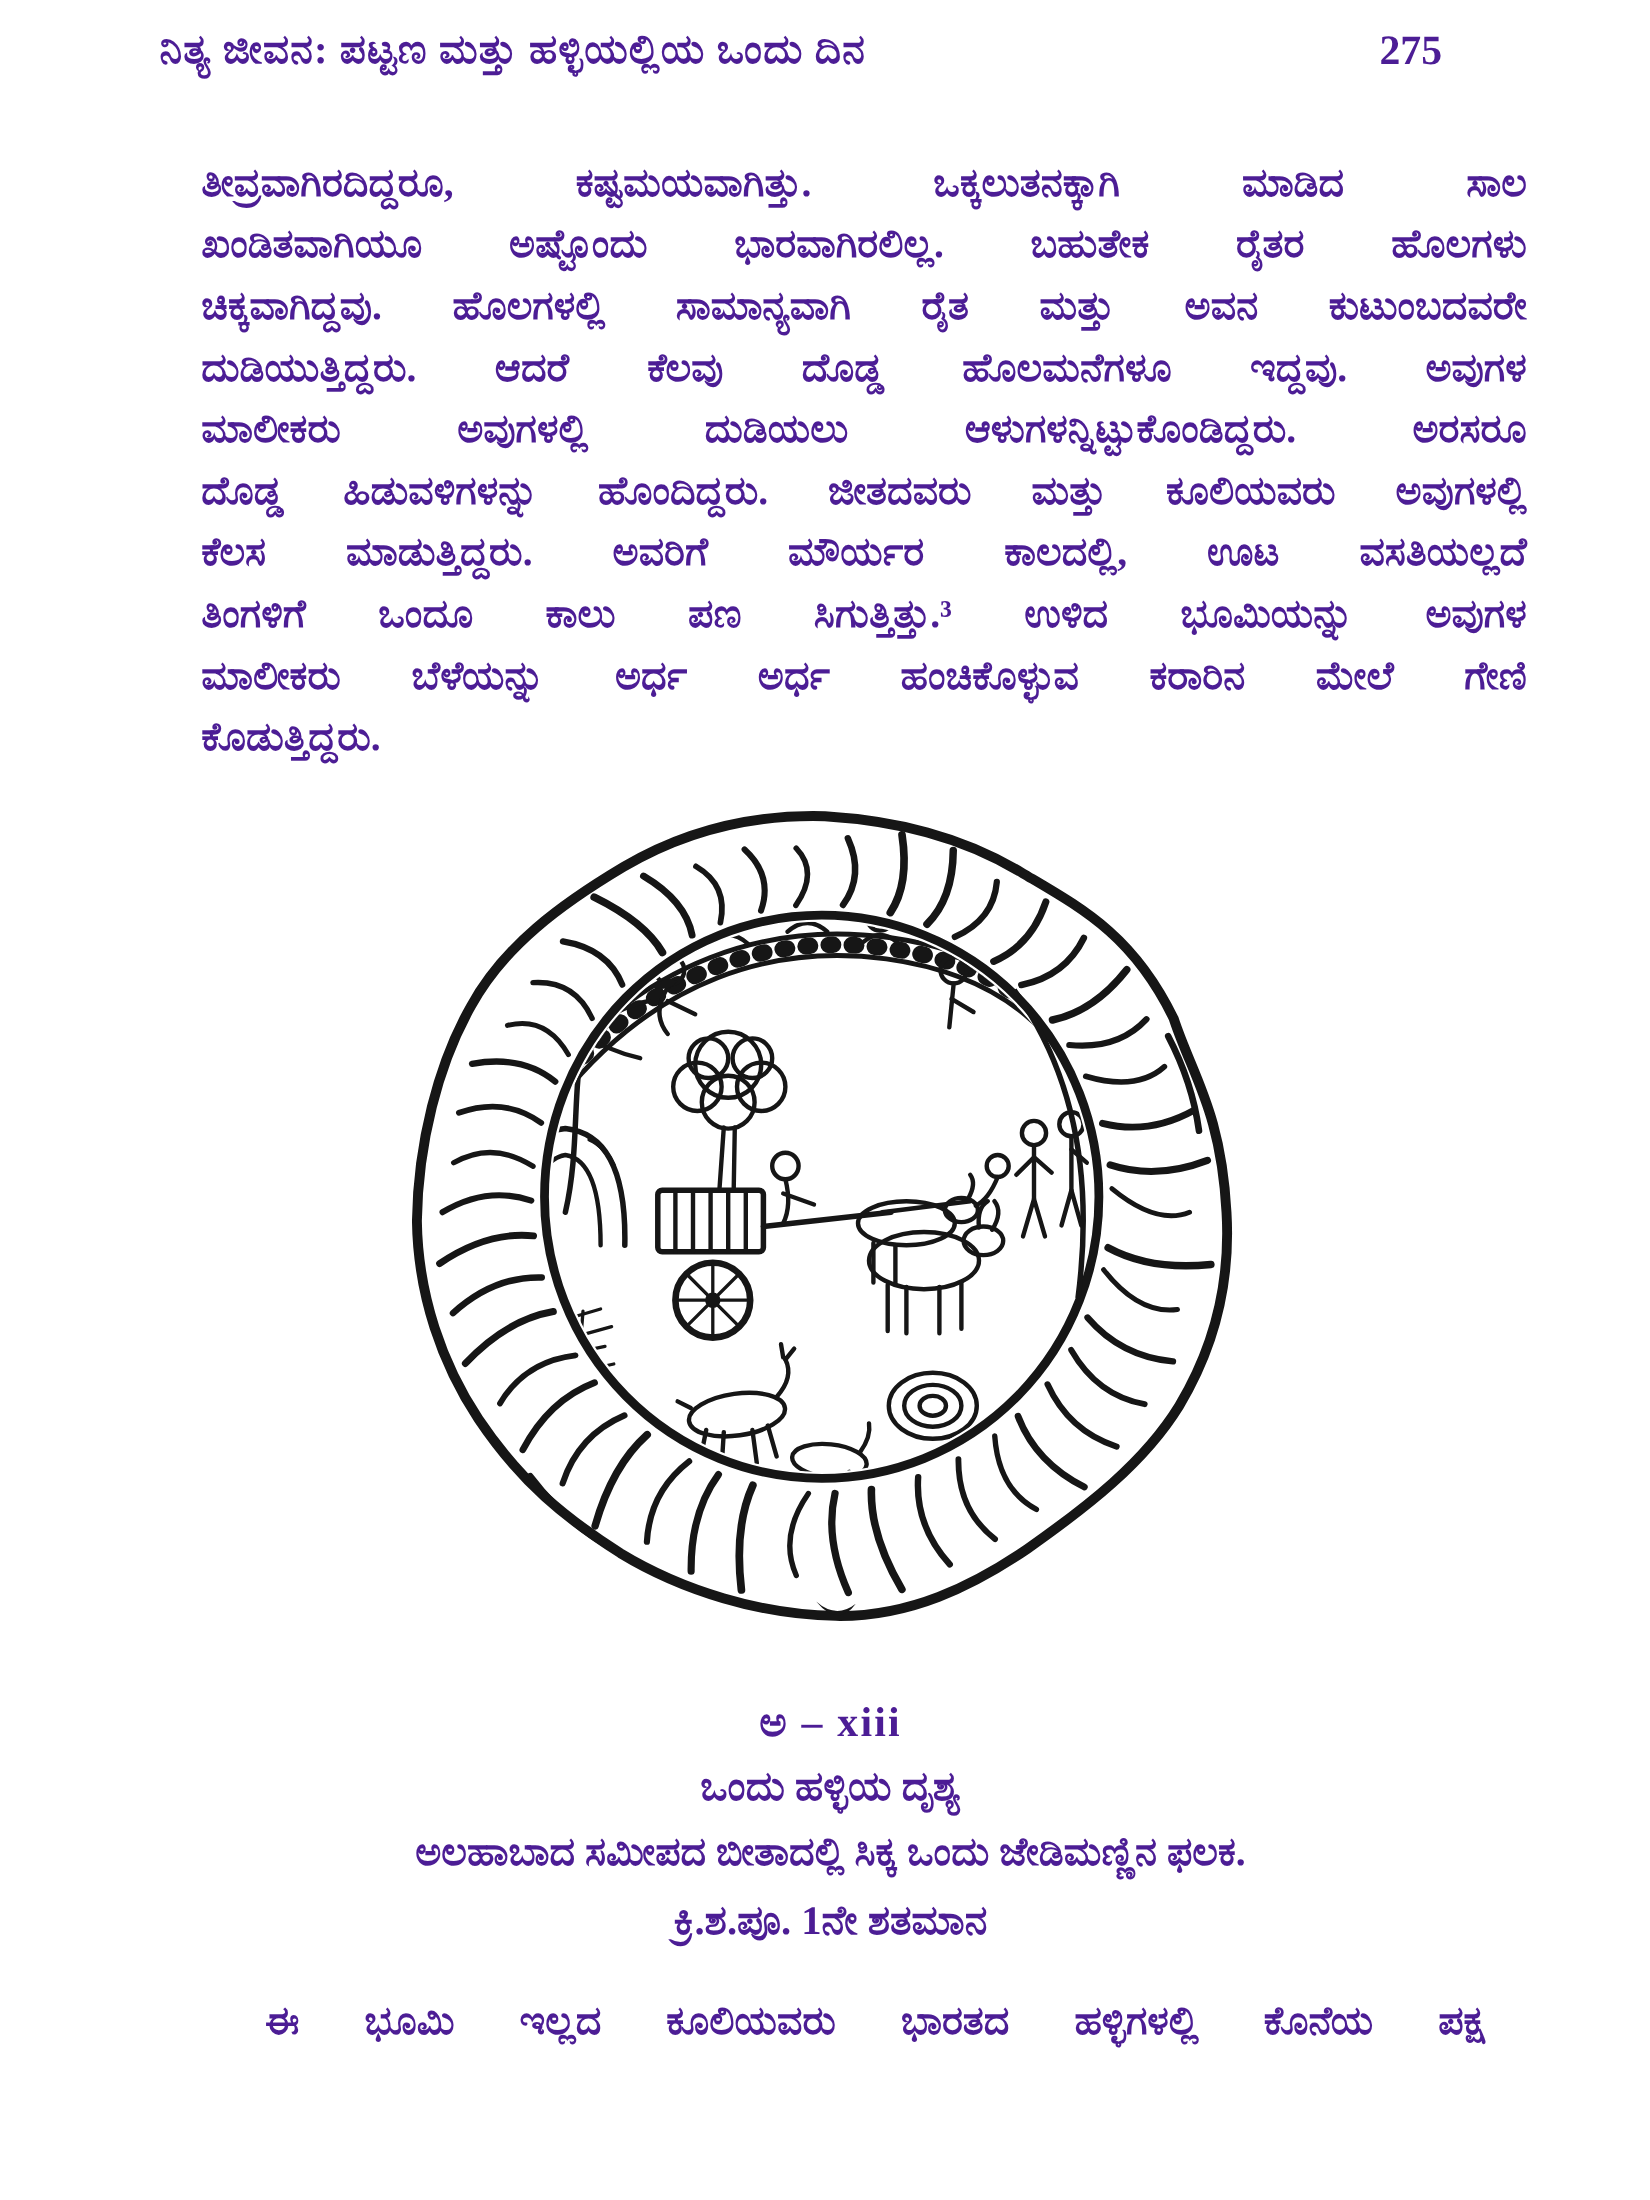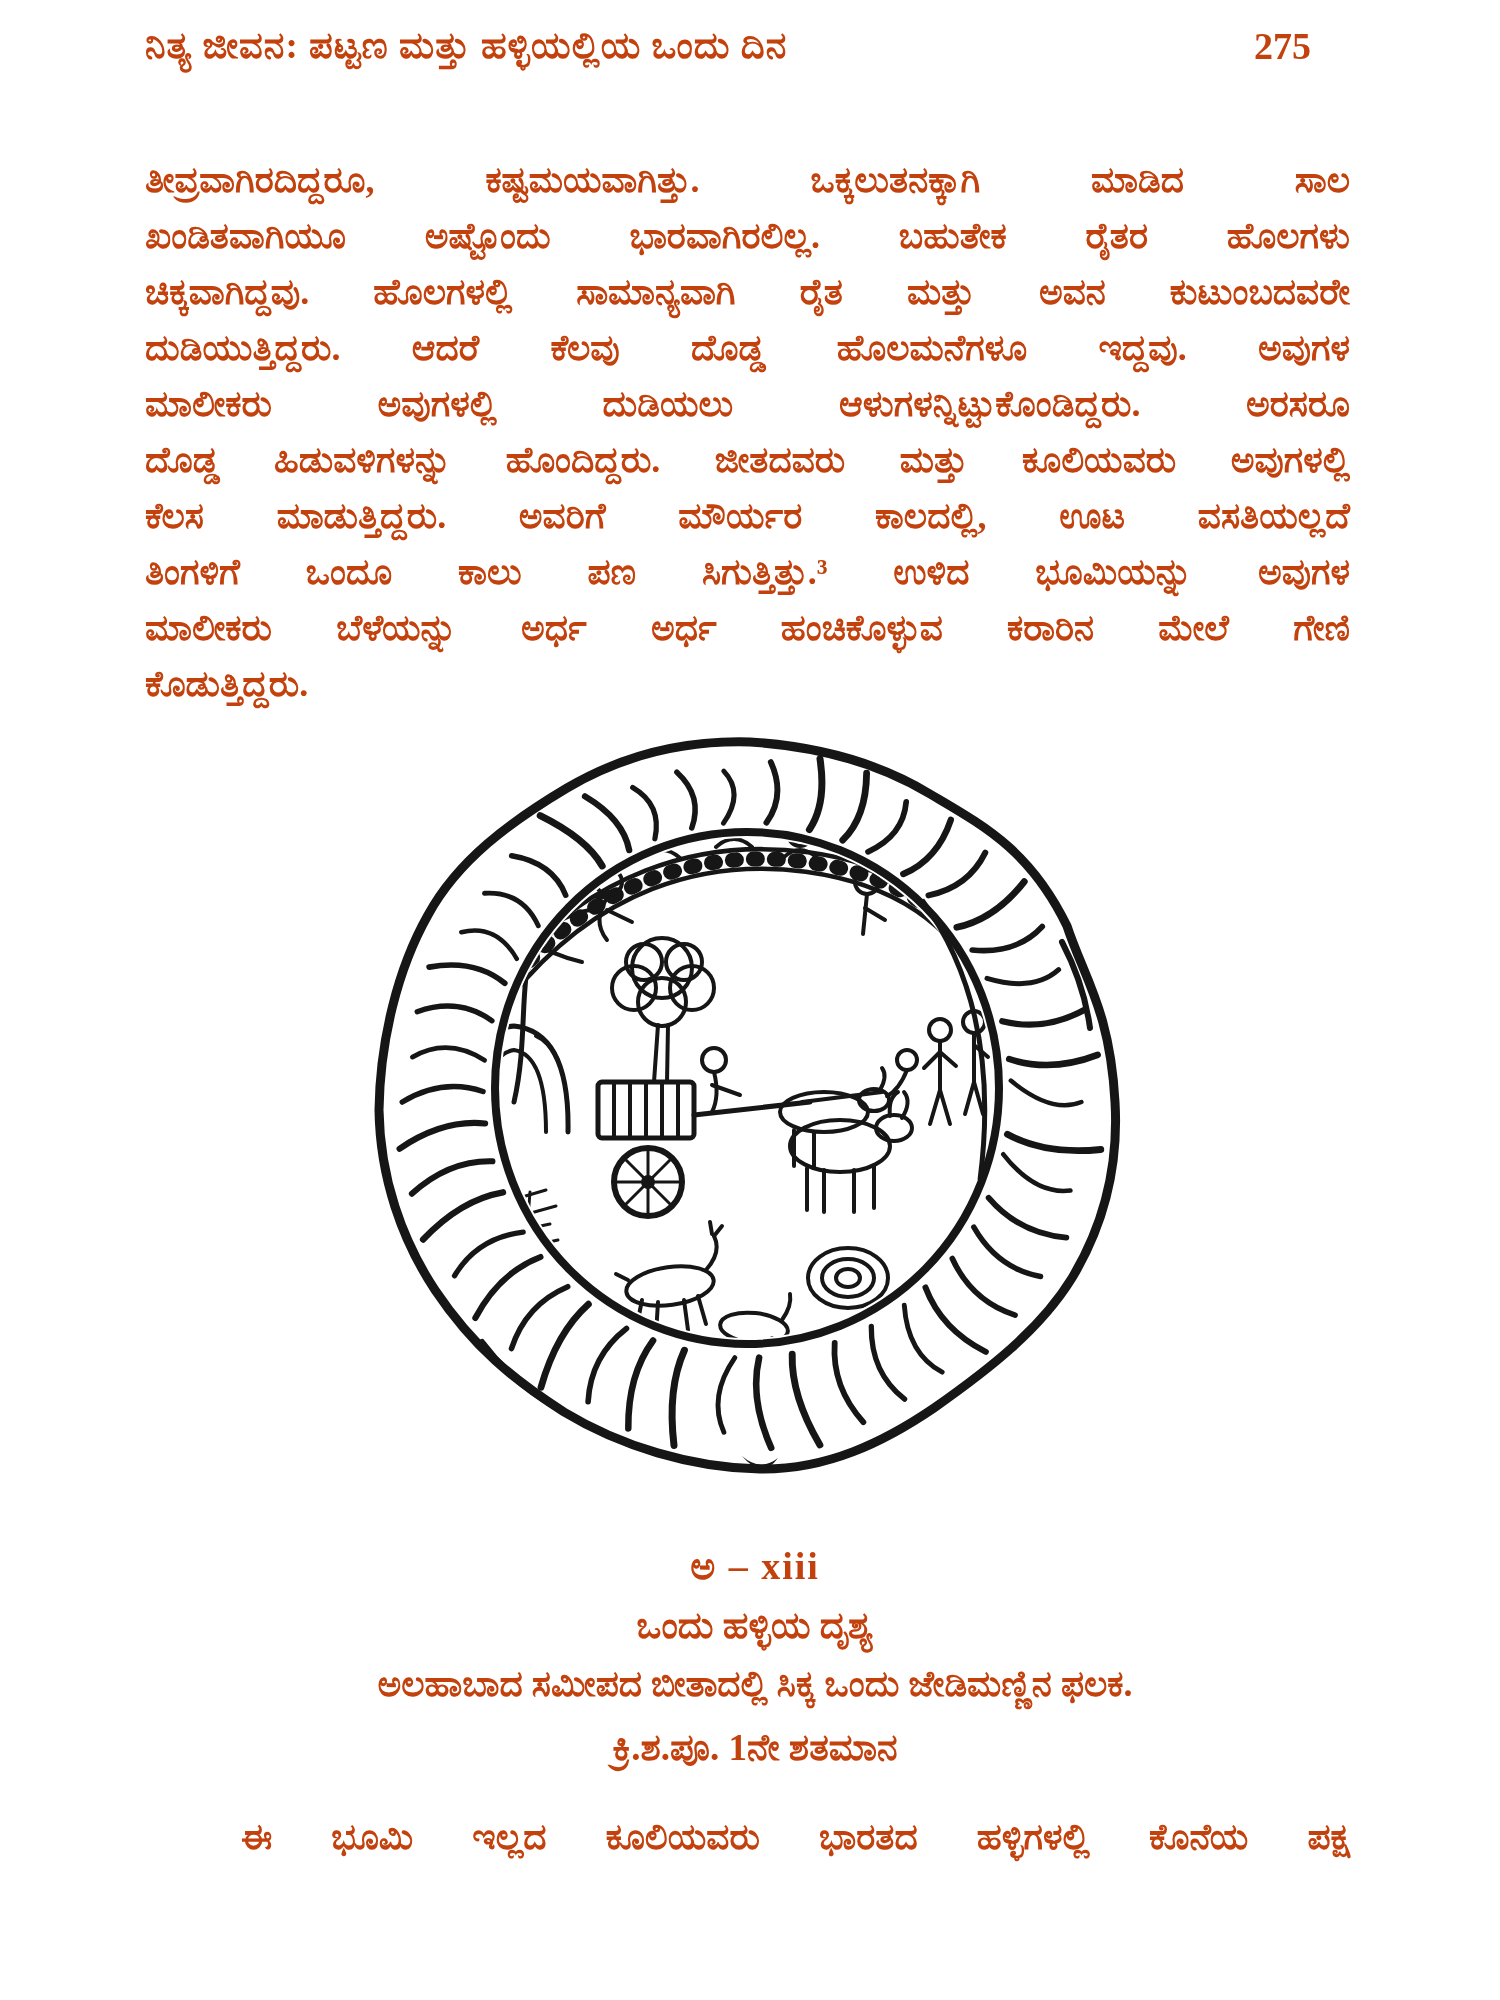--- a/index.html
+++ b/index.html
@@ -1,32 +1,32 @@
 <!DOCTYPE html>
 <html><head>
 <meta charset="utf-8">
 <style>
   html,body{margin:0;padding:0;background:#e8e8e4;}
   .sheet{
     position:relative;width:1500px;height:2000px;margin:0 auto;
-    background:#ffffff;color:#c2410c;overflow:hidden;
+    background:#ffffff;color:#4c1d95;overflow:hidden;
     font-family:"Liberation Serif","DejaVu Serif",serif;
   }
   
   .running-title{
     position:absolute;left:145px;top:24px;width:900px;
     font-size:37px;font-weight:700;letter-spacing:1px;white-space:nowrap;
   }
   .page-number{
     position:absolute;left:1254px;top:24px;width:100px;text-align:left;
     font-size:38px;font-weight:700;
   }
   
   .para{position:absolute;left:145px;width:1205px;}
-  .para1{top:152px;}
+  .para1{top:138px;margin-left:38px;}
   .para2{top:1782px;margin-top:28px;}
   .tline{
     font-size:36px;line-height:56px;height:56px;font-weight:600;
     white-space:nowrap;
   }
   .para2 .tline{line-height:55px;height:55px;}
   .jline{
     white-space:normal;text-align:justify;text-align-last:justify;
     -moz-text-align-last:justify;
   }

